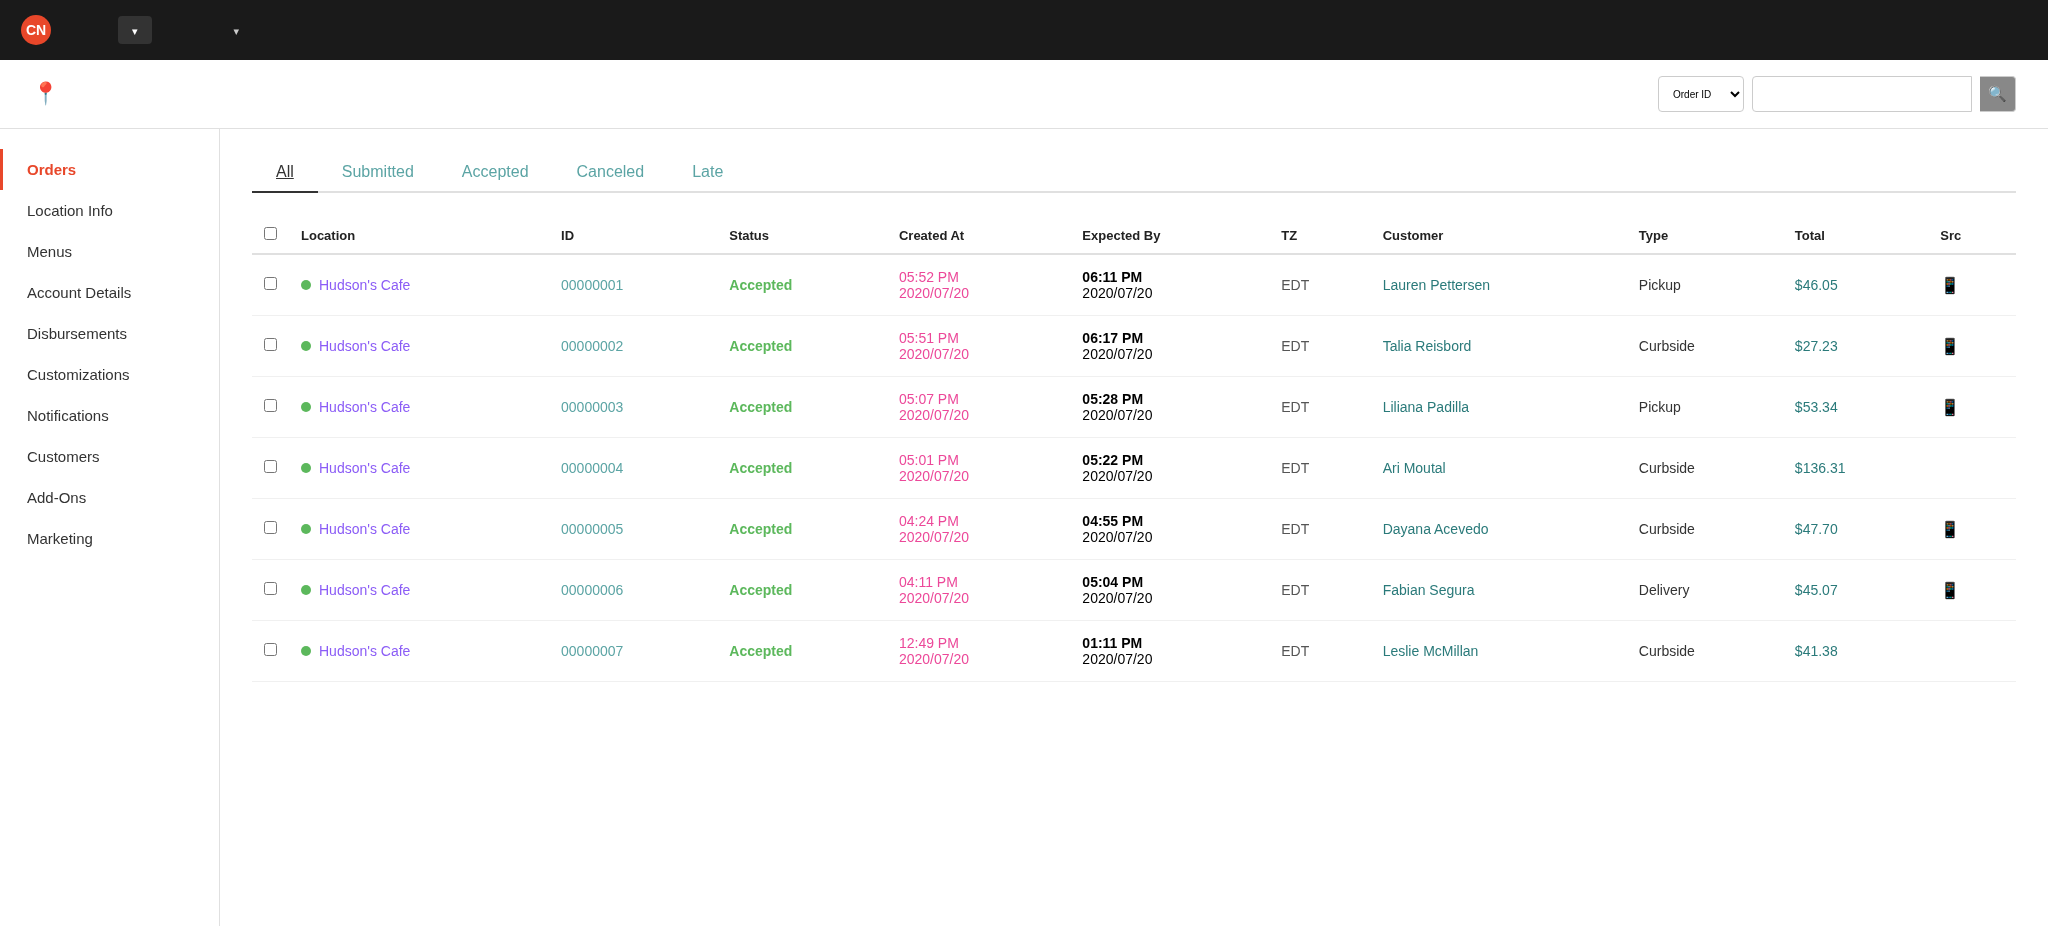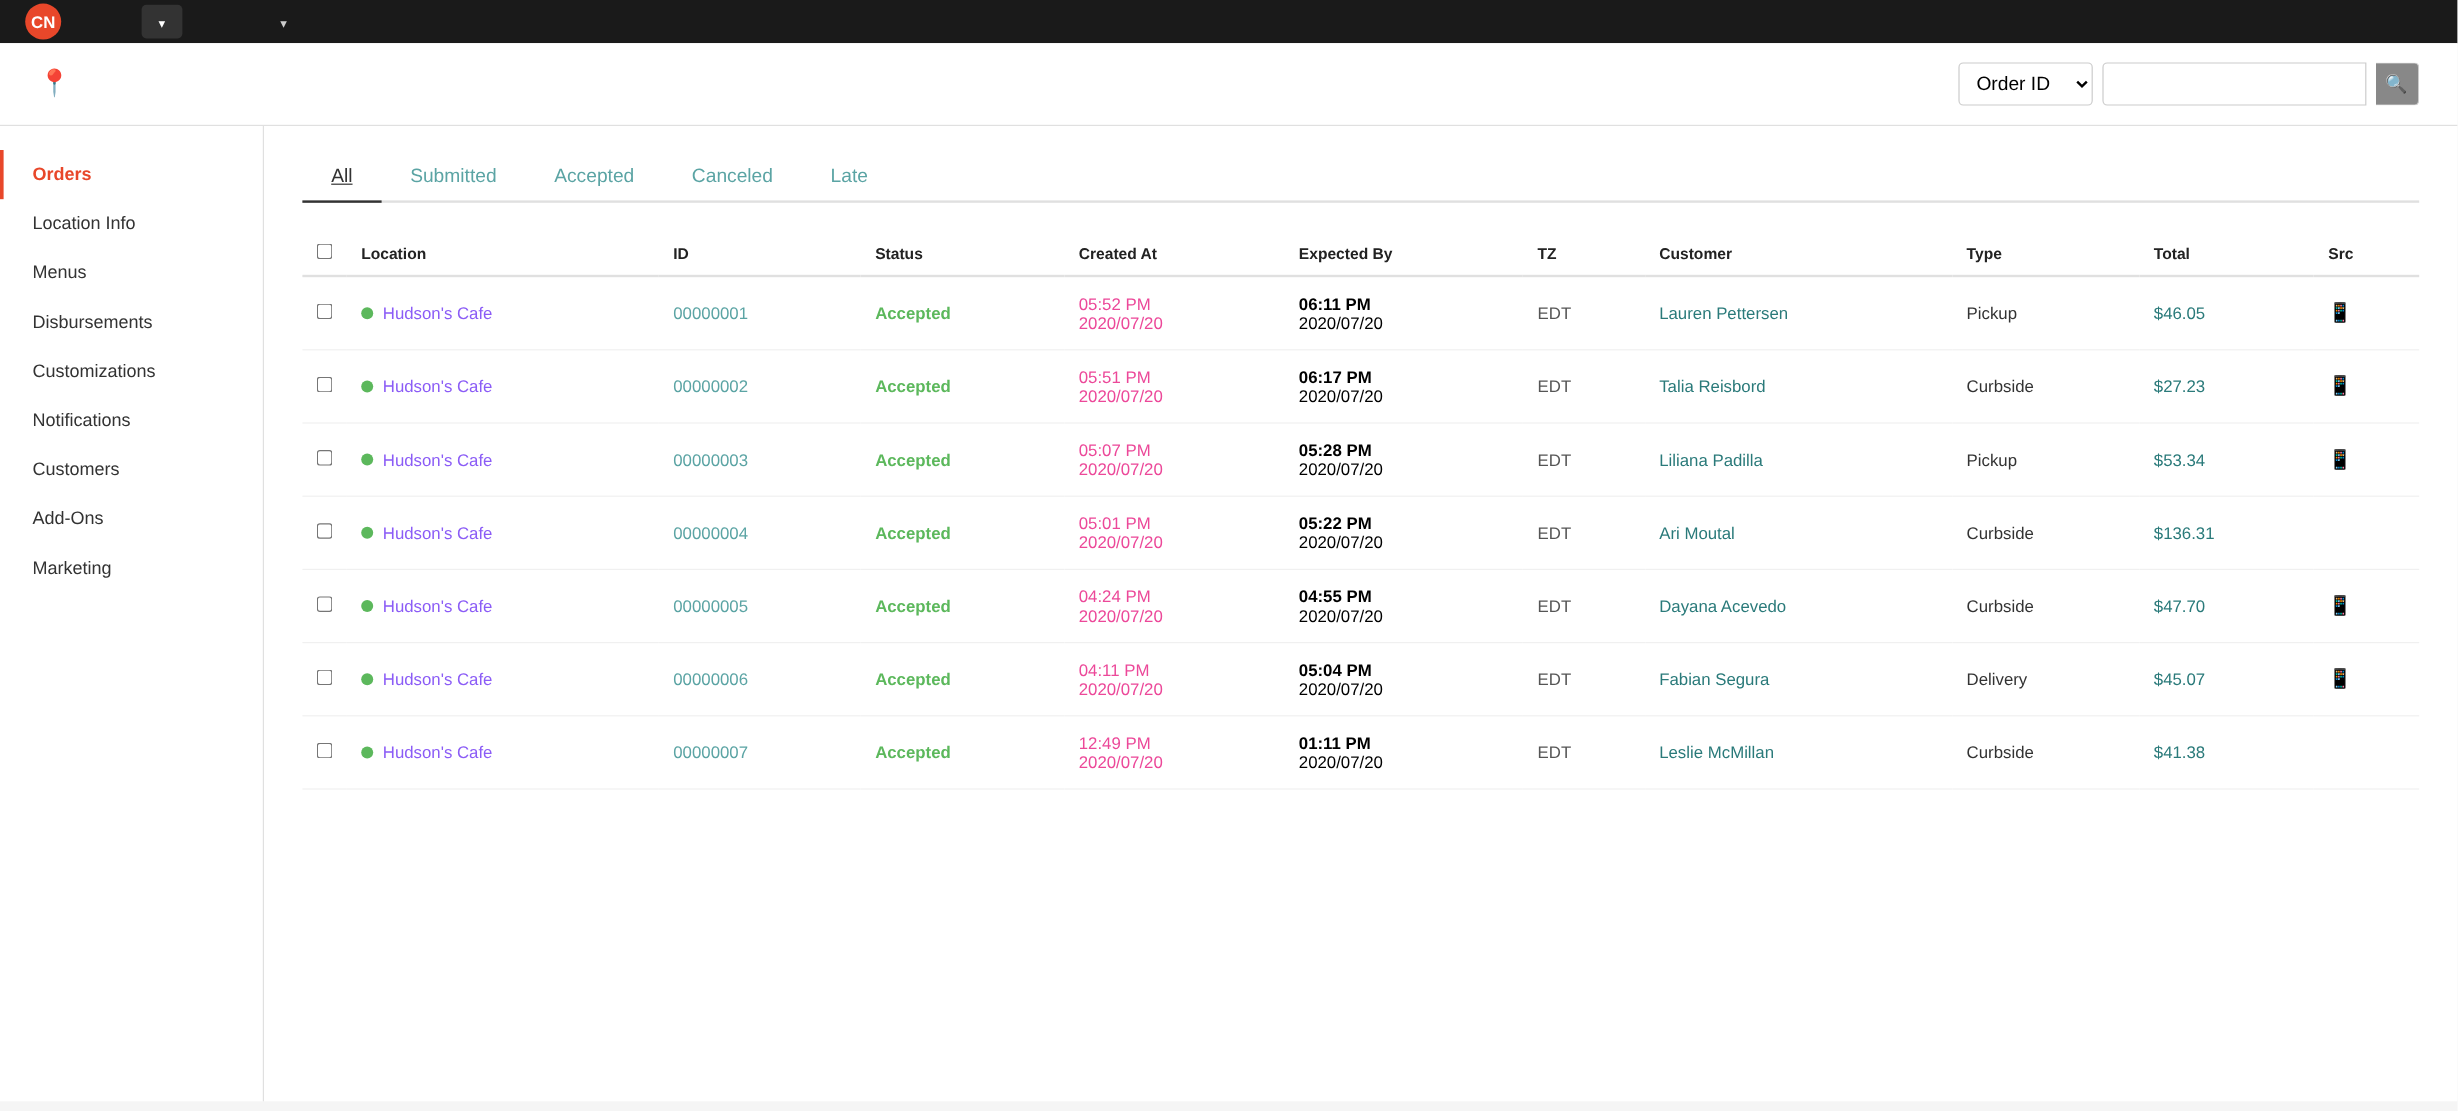--- a/index.html
+++ b/index.html
@@ -4,21 +4,21 @@
   <style>
     * { box-sizing: border-box; margin: 0; padding: 0; }
     body { font-family: -apple-system, BlinkMacSystemFont, 'Segoe UI', sans-serif; font-size: 14px; background: #f5f5f5; }
 
     
     .topnav {
       background: #1a1a1a;
       display: flex;
       align-items: center;
       padding: 0 20px;
-      height: 36px;
+      height: 60px;
       color: #fff;
     }
     .topnav-logo {
       display: flex; align-items: center; margin-right: 28px;
     }
     .topnav-logo-icon {
       width: 32px; height: 32px; margin-right: 6px;
     }
     .topnav-links { display: flex; align-items: center; gap: 4px; flex: 1; }
     .topnav-link {
@@ -44,21 +44,21 @@
     }
     .page-title {
       display: flex; align-items: center; gap: 10px;
       font-size: 28px; font-weight: 700; color: #222;
     }
     .page-header-right {
       display: flex; align-items: center; gap: 8px;
     }
     .search-select {
       border: 1px solid #ccc; border-radius: 4px; padding: 6px 10px;
-      font-size: 16px; background: #fff; cursor: pointer; height: 36px;
+      font-size: 10px; background: #fff; cursor: pointer; height: 36px;
     }
     .search-input {
       border: 1px solid #ccc; border-radius: 4px 0 0 4px; padding: 6px 10px;
       font-size: 14px; height: 36px; width: 220px; outline: none;
     }
     .search-btn {
       background: #888; border: 1px solid #ccc; border-left: none;
       border-radius: 0 4px 4px 0; height: 36px; width: 36px;
       cursor: pointer; color: #fff; font-size: 15px;
       display: flex; align-items: center; justify-content: center;
@@ -212,20 +212,21 @@
     <button class="search-btn">🔍</button>
   </div>
 </div>
 
 <div class="main-layout">
 
   <aside class="sidebar">
     <div class="sidebar-item active">Orders</div>
     <div class="sidebar-item">Location Info</div>
     <div class="sidebar-item">Menus</div>
+    <div class="sidebar-item">Account Details</div>
     <div class="sidebar-item">Disbursements</div>
     <div class="sidebar-item">Customizations</div>
     <div class="sidebar-item">Notifications</div>
     <div class="sidebar-item">Customers</div>
     <div class="sidebar-item">Add-Ons</div>
     <div class="sidebar-item">Marketing</div>
   </aside>
 
   <main class="content">
 

